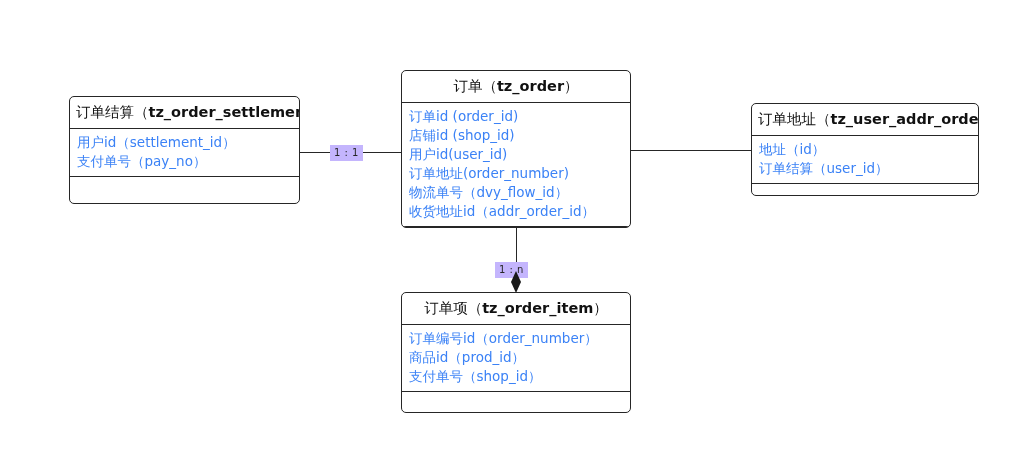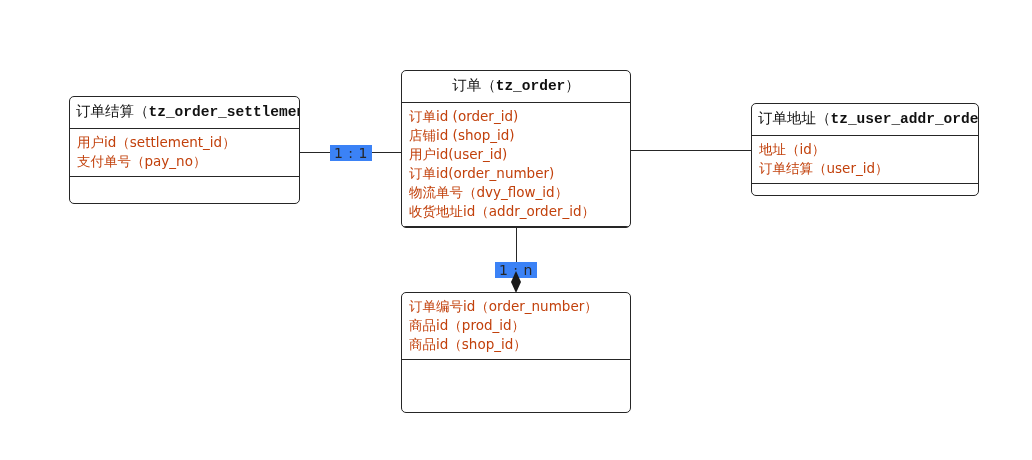--- a/index.html
+++ b/index.html
@@ -35,36 +35,35 @@
   }
   .entity-header {
     box-sizing: border-box;
     text-align: center;
     font-size: 14.5px;
     line-height: 1.2;
     padding: 7px 6px 7px 6px;
     border-bottom: 1.6px solid #262626;
     white-space: nowrap;
     color: #111111;
-    font-family: Liberation Mono, monospace;
   }
   .entity-header .tbl {
     font-weight: bold;
   }
   .entity-fields {
     box-sizing: border-box;
     padding: 4px 0 5px 7px;
     border-bottom: 1.6px solid #262626;
     flex: 0 0 auto;
   }
   .field {
     font-size: 13.5px;
     line-height: 19px;
     white-space: nowrap;
-    color: #c2410c;
+    color: #3b82f6;
   }
   .entity-footer {
     flex: 1 1 auto;
     min-height: 18px;
   }
 
   
   .hline {
     position: absolute;
     height: 0;
@@ -72,24 +71,24 @@
     z-index: 1;
   }
   .vline {
     position: absolute;
     width: 0;
     border-left: 1.7px solid #262626;
     z-index: 1;
   }
   .card-label {
     position: absolute;
-    font-size: 14px;
+    font-size: 10px;
     line-height: 14px;
     color: #262626;
-    background: #3b82f6;
+    background: #c4b5fd;
     padding: 1px 4px;
     white-space: nowrap;
     z-index: 2;
     letter-spacing: 0.5px;
   }
   .diamond {
     position: absolute;
     z-index: 2;
     line-height: 0;
   }
@@ -124,40 +123,43 @@
   </div>
 
   <div class="entity" style="left:401px; top:70px; width:230px; height:158px;">
     <div class="entity-header">
       <span>订单</span><span>（</span><span class="tbl">tz_order</span><span>）</span>
     </div>
     <div class="entity-fields">
       <div class="field">订单id (order_id)</div>
       <div class="field">店铺id (shop_id)</div>
       <div class="field">用户id(user_id)</div>
-      <div class="field">订单id(order_number)</div>
+      <div class="field">订单地址(order_number)</div>
       <div class="field">物流单号（dvy_flow_id）</div>
       <div class="field">收货地址id（addr_order_id）</div>
     </div>
     <div class="entity-footer"></div>
   </div>
 
   <div class="entity" style="left:751px; top:103px; width:228px; height:93px;">
     <div class="entity-header">
       <span>订单地址</span><span>（</span><span class="tbl">tz_user_addr_order</span>
     </div>
     <div class="entity-fields">
       <div class="field">地址（id）</div>
       <div class="field">订单结算（user_id）</div>
     </div>
     <div class="entity-footer"></div>
   </div>
 
   <div class="entity" style="left:401px; top:292px; width:230px; height:121px;">
+    <div class="entity-header">
+      <span>订单项</span><span>（</span><span class="tbl">tz_order_item</span><span>）</span>
+    </div>
     <div class="entity-fields">
       <div class="field">订单编号id（order_number）</div>
       <div class="field">商品id（prod_id）</div>
-      <div class="field">商品id（shop_id）</div>
+      <div class="field">支付单号（shop_id）</div>
     </div>
     <div class="entity-footer"></div>
   </div>
 
 </div>
 
 </body></html>

